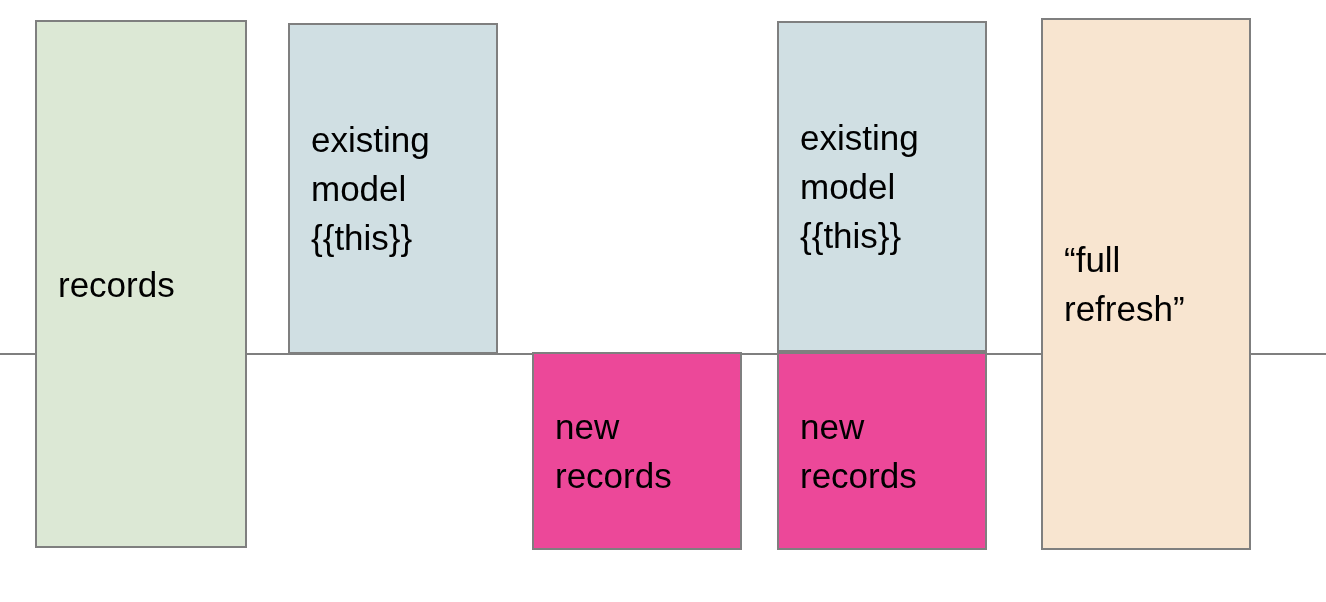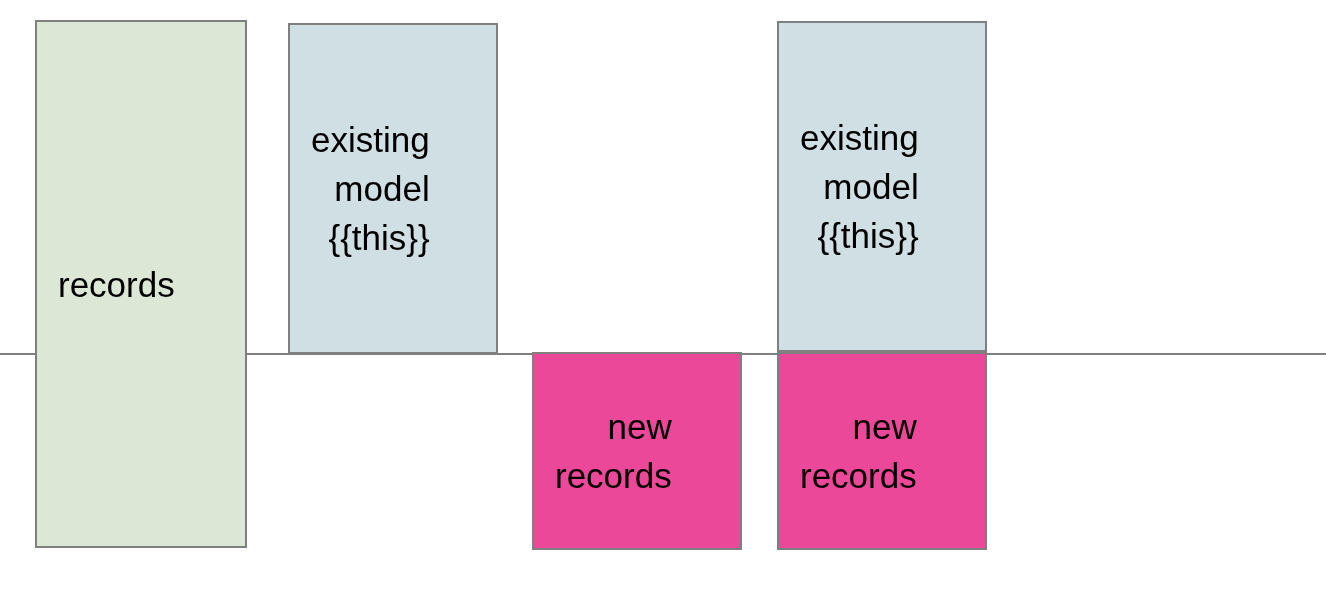--- a/index.html
+++ b/index.html
@@ -34,21 +34,21 @@
     display: flex;
     flex-direction: column;
     justify-content: center;
     align-items: flex-start;
   }
   .node-label {
     font-size: 35px;
     line-height: 49px;
     color: #000000;
     white-space: pre-line;
-    text-align: right;
+    text-align: left;
     padding-left: 21px;
     padding-right: 10px;
     letter-spacing: 0px;
   }
   
   .fill-green  { background: #dce8d5; }
   .fill-blue   { background: #d0dfe3; }
   .fill-pink   { background: #ec4899; }
   .fill-orange { background: #f8e5d0; }
 </style>
@@ -72,13 +72,17 @@
     </div>
     <div class="node fill-blue" style="left: 777px; top: 21px; width: 210px; height: 331px;">
       <div class="node-label">existing
 model
 {{this}}</div>
     </div>
     <div class="node fill-pink" style="left: 777px; top: 352px; width: 210px; height: 198px;">
       <div class="node-label">new
 records</div>
     </div>
+    <div class="node fill-orange" style="left: 1041px; top: 18px; width: 210px; height: 532px;">
+      <div class="node-label">“full
+refresh”</div>
+    </div>
   </div>
 
 </body></html>

